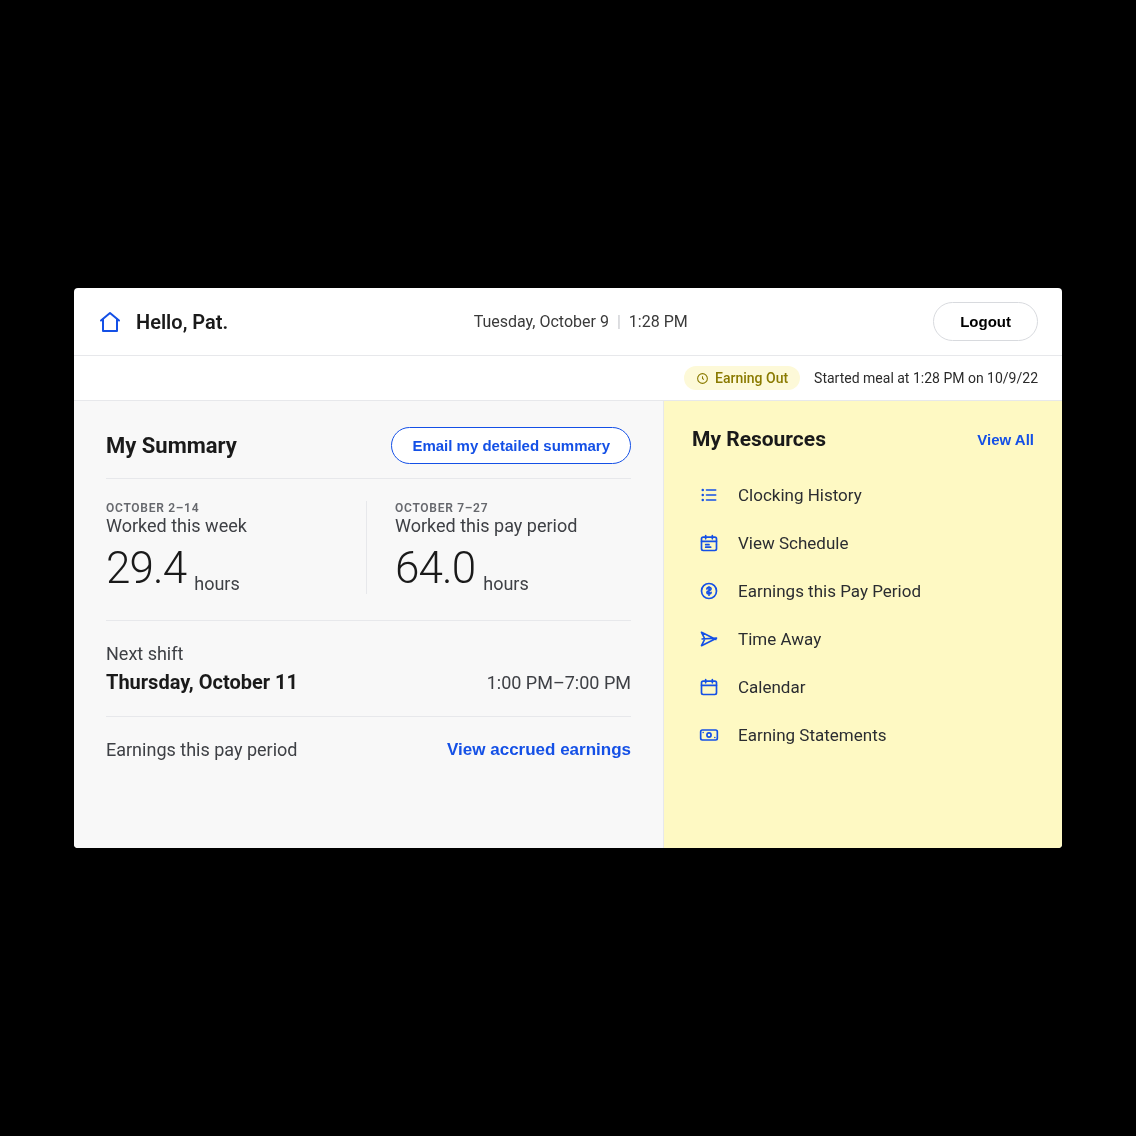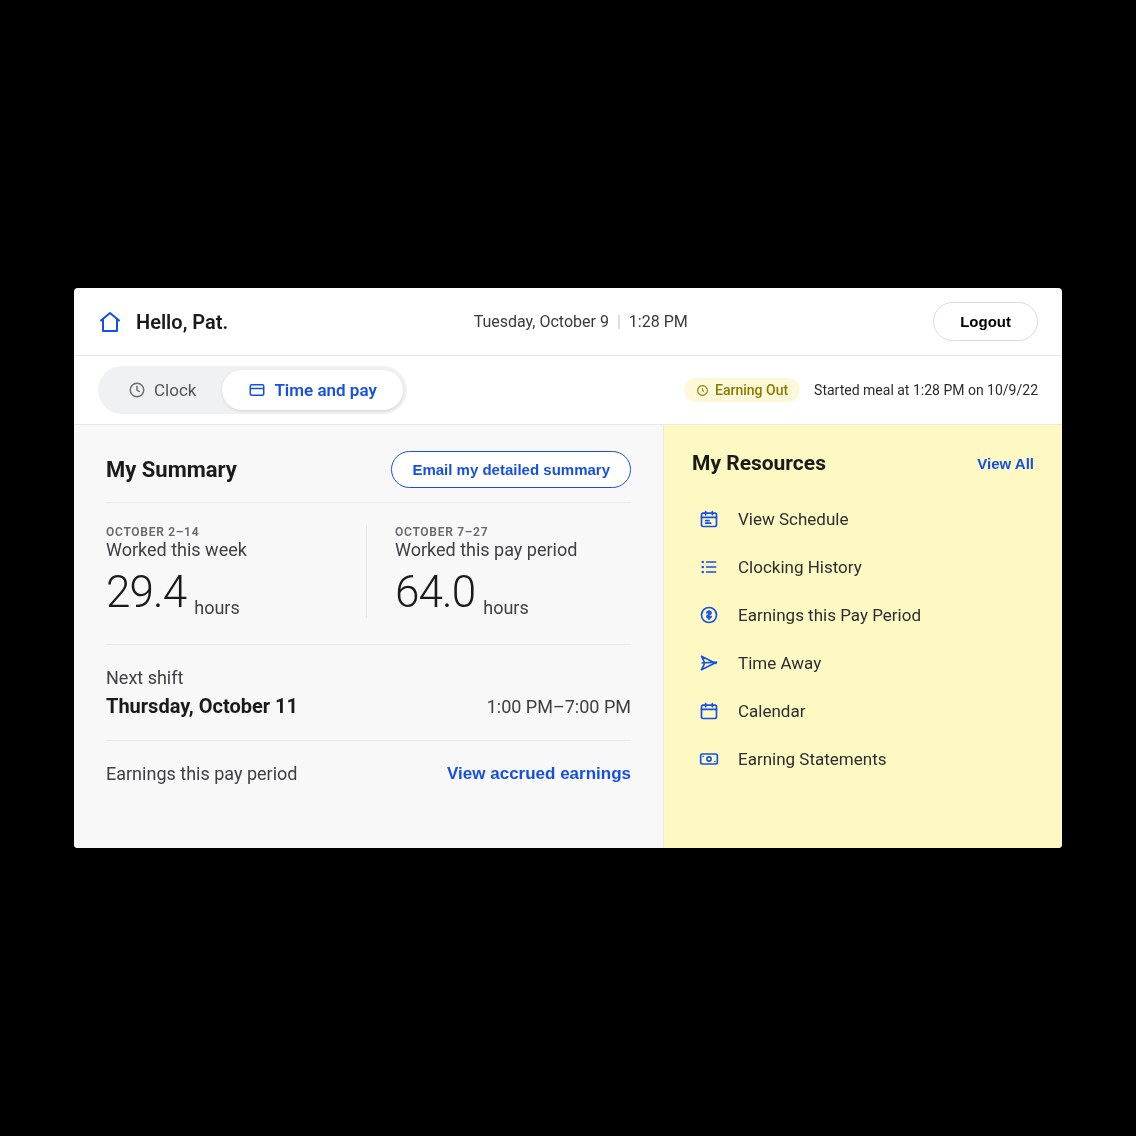--- a/index.html
+++ b/index.html
@@ -183,40 +183,20 @@
     <span class="greeting">Hello, Pat.</span>
     <div class="dt">
       <span>Tuesday, October 9</span>
       <span class="sep">|</span>
       <span>1:28 PM</span>
     </div>
     <button class="logout-btn">Logout</button>
   </div>
 
   <div class="tabstrip">
-    <div class="tab-group">
-      <div class="tab">
-        <span class="ticon">
-          <svg width="18" height="18" viewBox="0 0 24 24" fill="none" stroke="currentColor" stroke-width="2" stroke-linecap="round">
-              <circle cx="12" cy="12" r="9"></circle>
-              <path d="M12 7v5l3 2"></path>
-            </svg>
-        </span>
-        <span>Clock</span>
-      </div>
-      <div class="tab active">
-        <span class="ticon">
-          <svg width="18" height="18" viewBox="0 0 24 24" fill="none" stroke="currentColor" stroke-width="2">
-              <rect x="3" y="5" width="18" height="14" rx="2"></rect>
-              <path d="M3 10h18"></path>
-            </svg>
-        </span>
-        <span>Time and pay</span>
-      </div>
-    </div>
     <div class="status-area">
       <span class="status-pill">
         <svg width="13" height="13" viewBox="0 0 24 24" fill="none" stroke="currentColor" stroke-width="2">
             <circle cx="12" cy="12" r="9"></circle>
             <path d="M12 8v4l2.5 2"></path>
           </svg>
         <span>Earning Out</span>
       </span>
       <span class="status-desc">Started meal at 1:28 PM on 10/9/22</span>
     </div>
@@ -266,41 +246,41 @@
 
     <div class="resources-panel">
       <div class="resources-header">
         <h2>My Resources</h2>
         <button class="link-btn" style="font-size:15px;">View All</button>
       </div>
       <div class="resources-list">
         <div class="res-item">
           <span class="res-icon">
             <svg width="20" height="20" viewBox="0 0 24 24" fill="none" stroke="currentColor" stroke-width="2" stroke-linecap="round">
-                <rect x="3" y="5" width="18" height="16" rx="2"></rect>
-                <path d="M3 10h18M8 3v4M16 3v4"></path>
-                <path d="M8 14h4M8 17h6"></path>
-              </svg>
-          </span>
-          <span>View Schedule</span>
-        </div>
-        <div class="res-item">
-          <span class="res-icon">
-            <svg width="20" height="20" viewBox="0 0 24 24" fill="none" stroke="currentColor" stroke-width="2" stroke-linecap="round">
                 <path d="M9 6h11M9 12h11M9 18h11"></path>
                 <circle cx="4.5" cy="6" r="1.5" fill="currentColor" stroke="none"></circle>
                 <circle cx="4.5" cy="12" r="1.5" fill="currentColor" stroke="none"></circle>
                 <circle cx="4.5" cy="18" r="1.5" fill="currentColor" stroke="none"></circle>
               </svg>
           </span>
           <span>Clocking History</span>
         </div>
         <div class="res-item">
           <span class="res-icon">
             <svg width="20" height="20" viewBox="0 0 24 24" fill="none" stroke="currentColor" stroke-width="2" stroke-linecap="round">
+                <rect x="3" y="5" width="18" height="16" rx="2"></rect>
+                <path d="M3 10h18M8 3v4M16 3v4"></path>
+                <path d="M8 14h4M8 17h6"></path>
+              </svg>
+          </span>
+          <span>View Schedule</span>
+        </div>
+        <div class="res-item">
+          <span class="res-icon">
+            <svg width="20" height="20" viewBox="0 0 24 24" fill="none" stroke="currentColor" stroke-width="2" stroke-linecap="round">
                 <circle cx="12" cy="12" r="9"></circle>
                 <path d="M12 7v10M9.5 9.5c0-1 1-2 2.5-2s2.5 .8 2.5 2-1 1.7-2.5 2-2.5 1-2.5 2 1 2 2.5 2 2.5-1 2.5-2"></path>
               </svg>
           </span>
           <span>Earnings this Pay Period</span>
         </div>
         <div class="res-item">
           <span class="res-icon">
             <svg width="20" height="20" viewBox="0 0 24 24" fill="none" stroke="currentColor" stroke-width="2" stroke-linejoin="round">
                 <path d="M3 12l18-1-18 9 4-8-4-8 18 9"></path>

